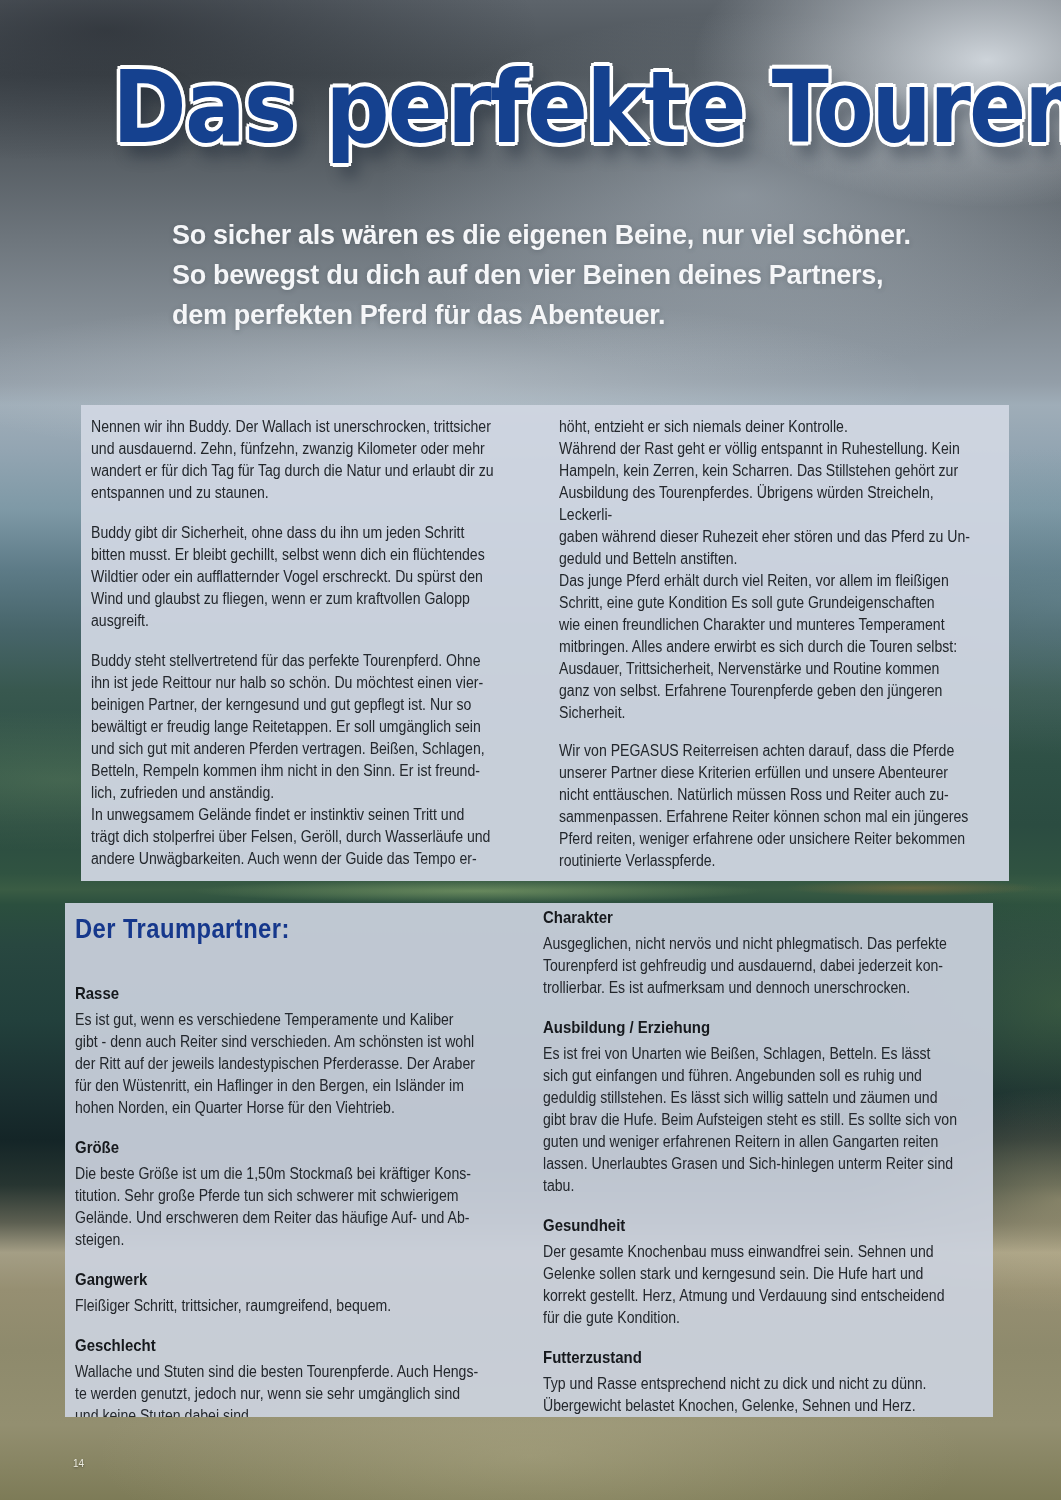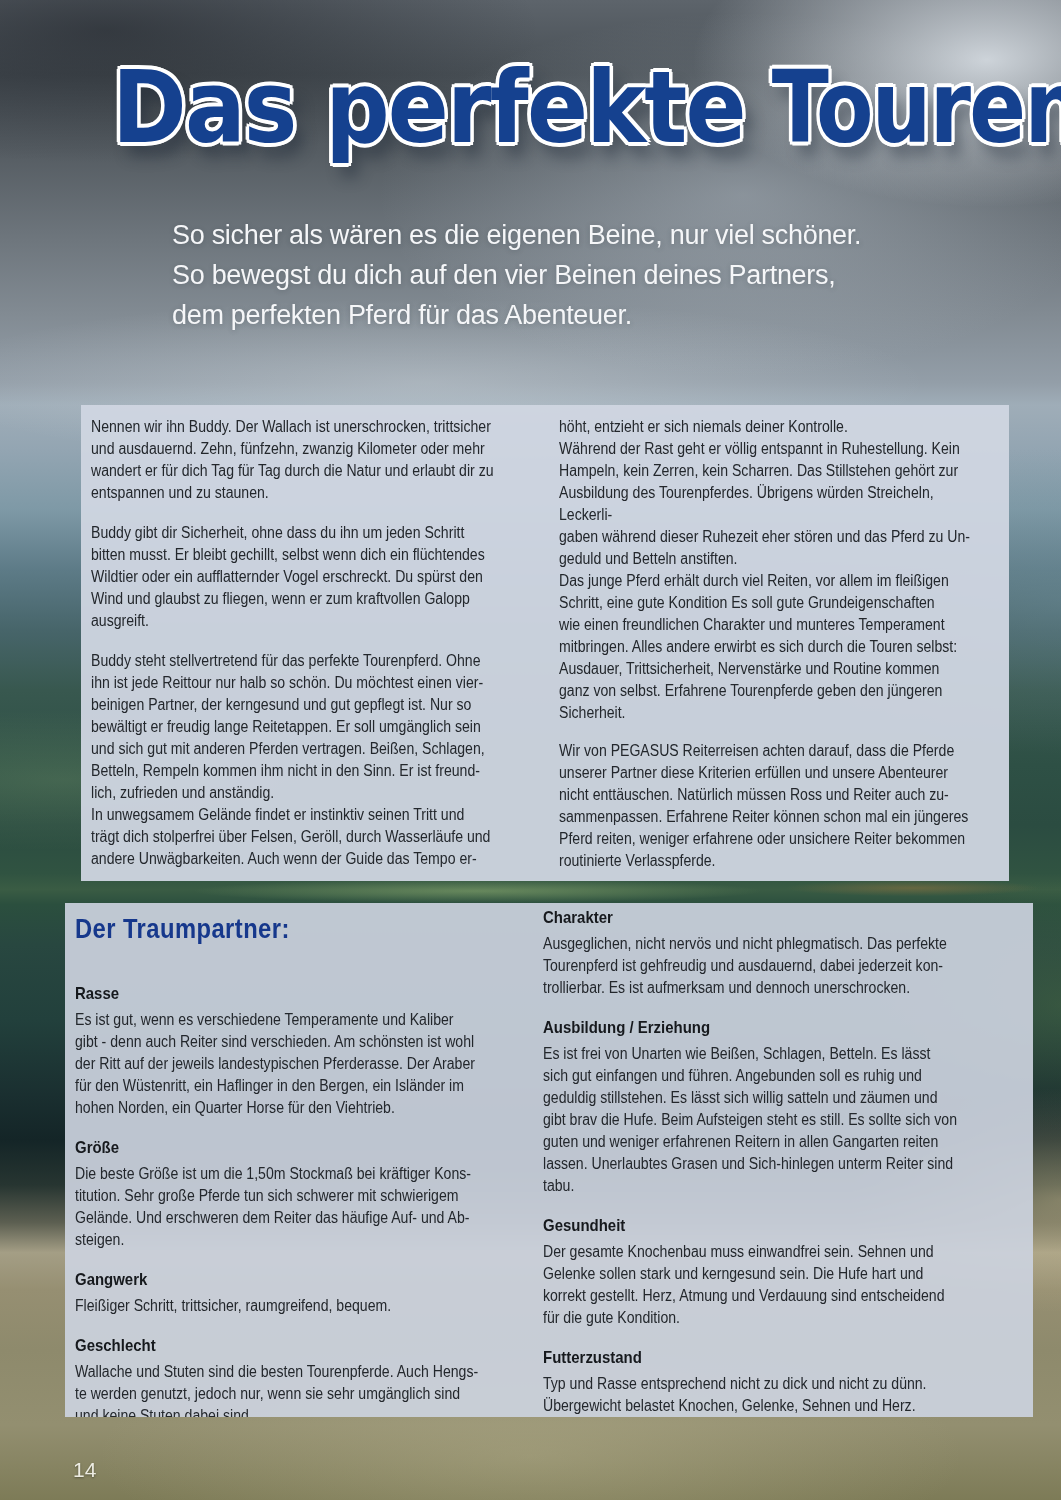--- a/index.html
+++ b/index.html
@@ -42,26 +42,27 @@
       -4px 0 0 #fff, 4px 0 0 #fff, 0 -4px 0 #fff, 0 4px 0 #fff,
       10px 14px 16px rgba(25,35,50,.45);
   }
   .title .t2{display:inline-block;margin-left:30px;transform:scaleX(0.93);transform-origin:left top;}
 
   .intro{
     position:absolute;left:172px;top:215px;margin:0;
     font-size:27px;line-height:40px;letter-spacing:-0.3px;
     color:#f5f6f8;white-space:pre;
     text-shadow:0 1px 5px rgba(40,50,60,.25);
+    font-weight:bold;
   }
 
   
   .panel{position:absolute;left:65px;width:928px;overflow:hidden;}
   .panel-top{top:405px;height:476px;background:rgba(208,214,226,.95);margin-left:16px;}
-  .panel-bottom{top:903px;height:514px;background:rgba(204,211,222,.92);padding-left:40px;}
+  .panel-bottom{top:903px;height:514px;background:rgba(204,211,222,.92);}
 
   .col{position:absolute;transform:scaleX(0.88);transform-origin:left top;width:560px;}
   .panel-top .col-a{left:10px;top:11px;}
   .panel-top .col-b{left:478px;top:11px;}
   .panel-bottom .col-a{left:10px;top:8px;}
   .panel-bottom .col-b{left:478px;top:4px;}
 
   .para{
     margin:0 0 18px 0;
     font-size:16px;line-height:22px;color:#23272c;
@@ -79,21 +80,21 @@
   .section h3{
     margin:0 0 4px 0;
     font-size:17px;line-height:22px;font-weight:bold;color:#16191d;
   }
   .section .body{
     margin:0;font-size:16px;line-height:22px;color:#23272c;white-space:pre;
   }
 
   .page-number{
     position:absolute;left:73px;top:1458px;
-    font-size:21px;color:#edece2;
+    font-size:10px;color:#edece2;
     text-shadow:0 1px 2px rgba(40,40,30,.5);
   }
 </style>
 </head>
 <body>
 
 <div class="page">
 
   <h1 class="title"><span>Das perfekte</span><span class="t2">Touren-</span></h1>
 

